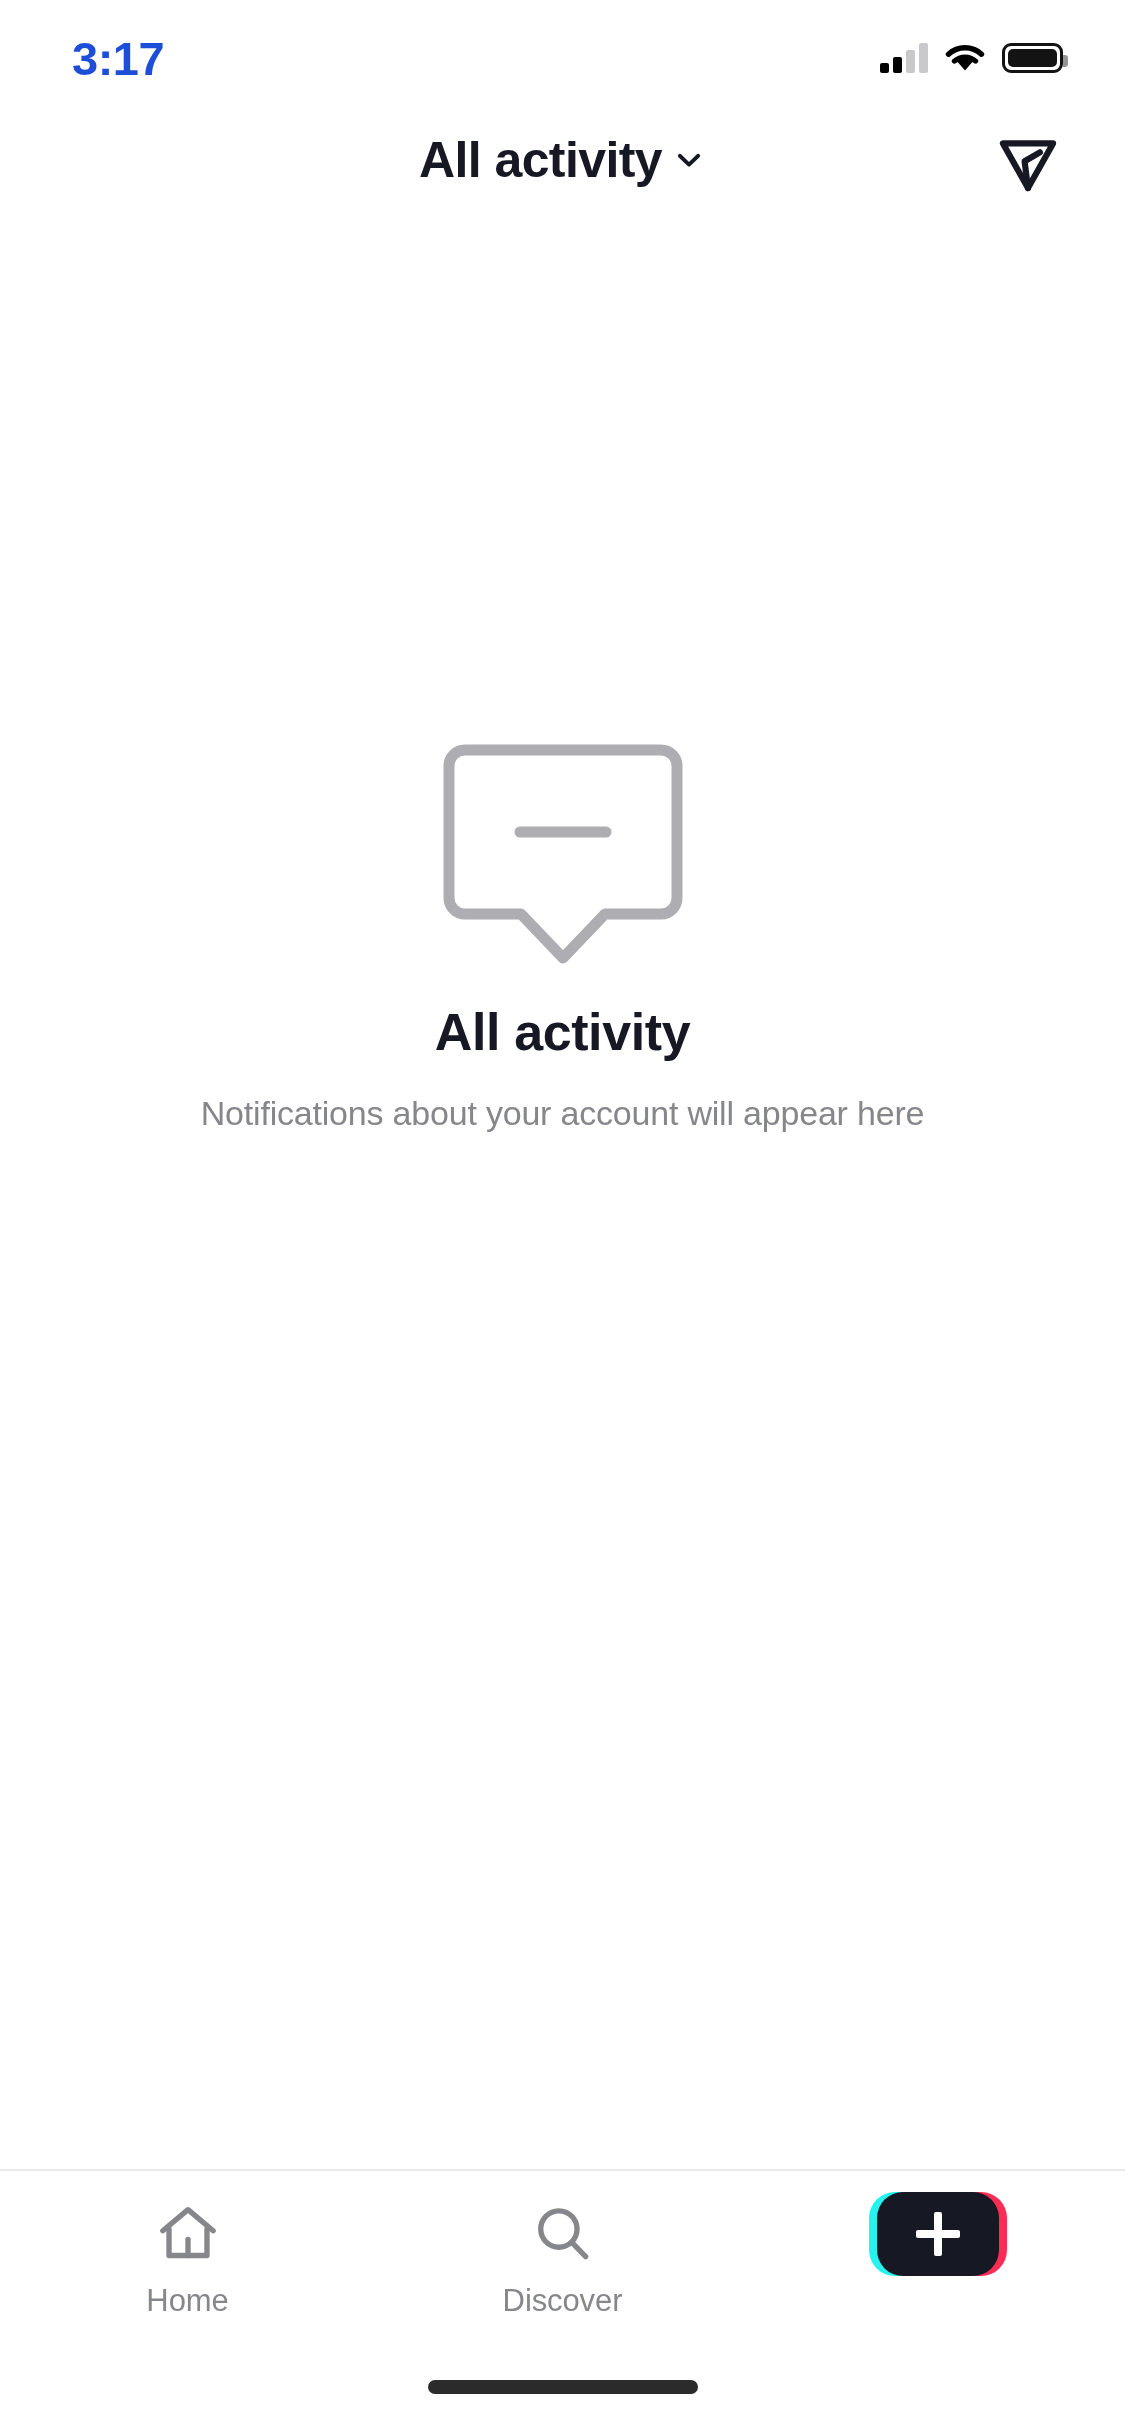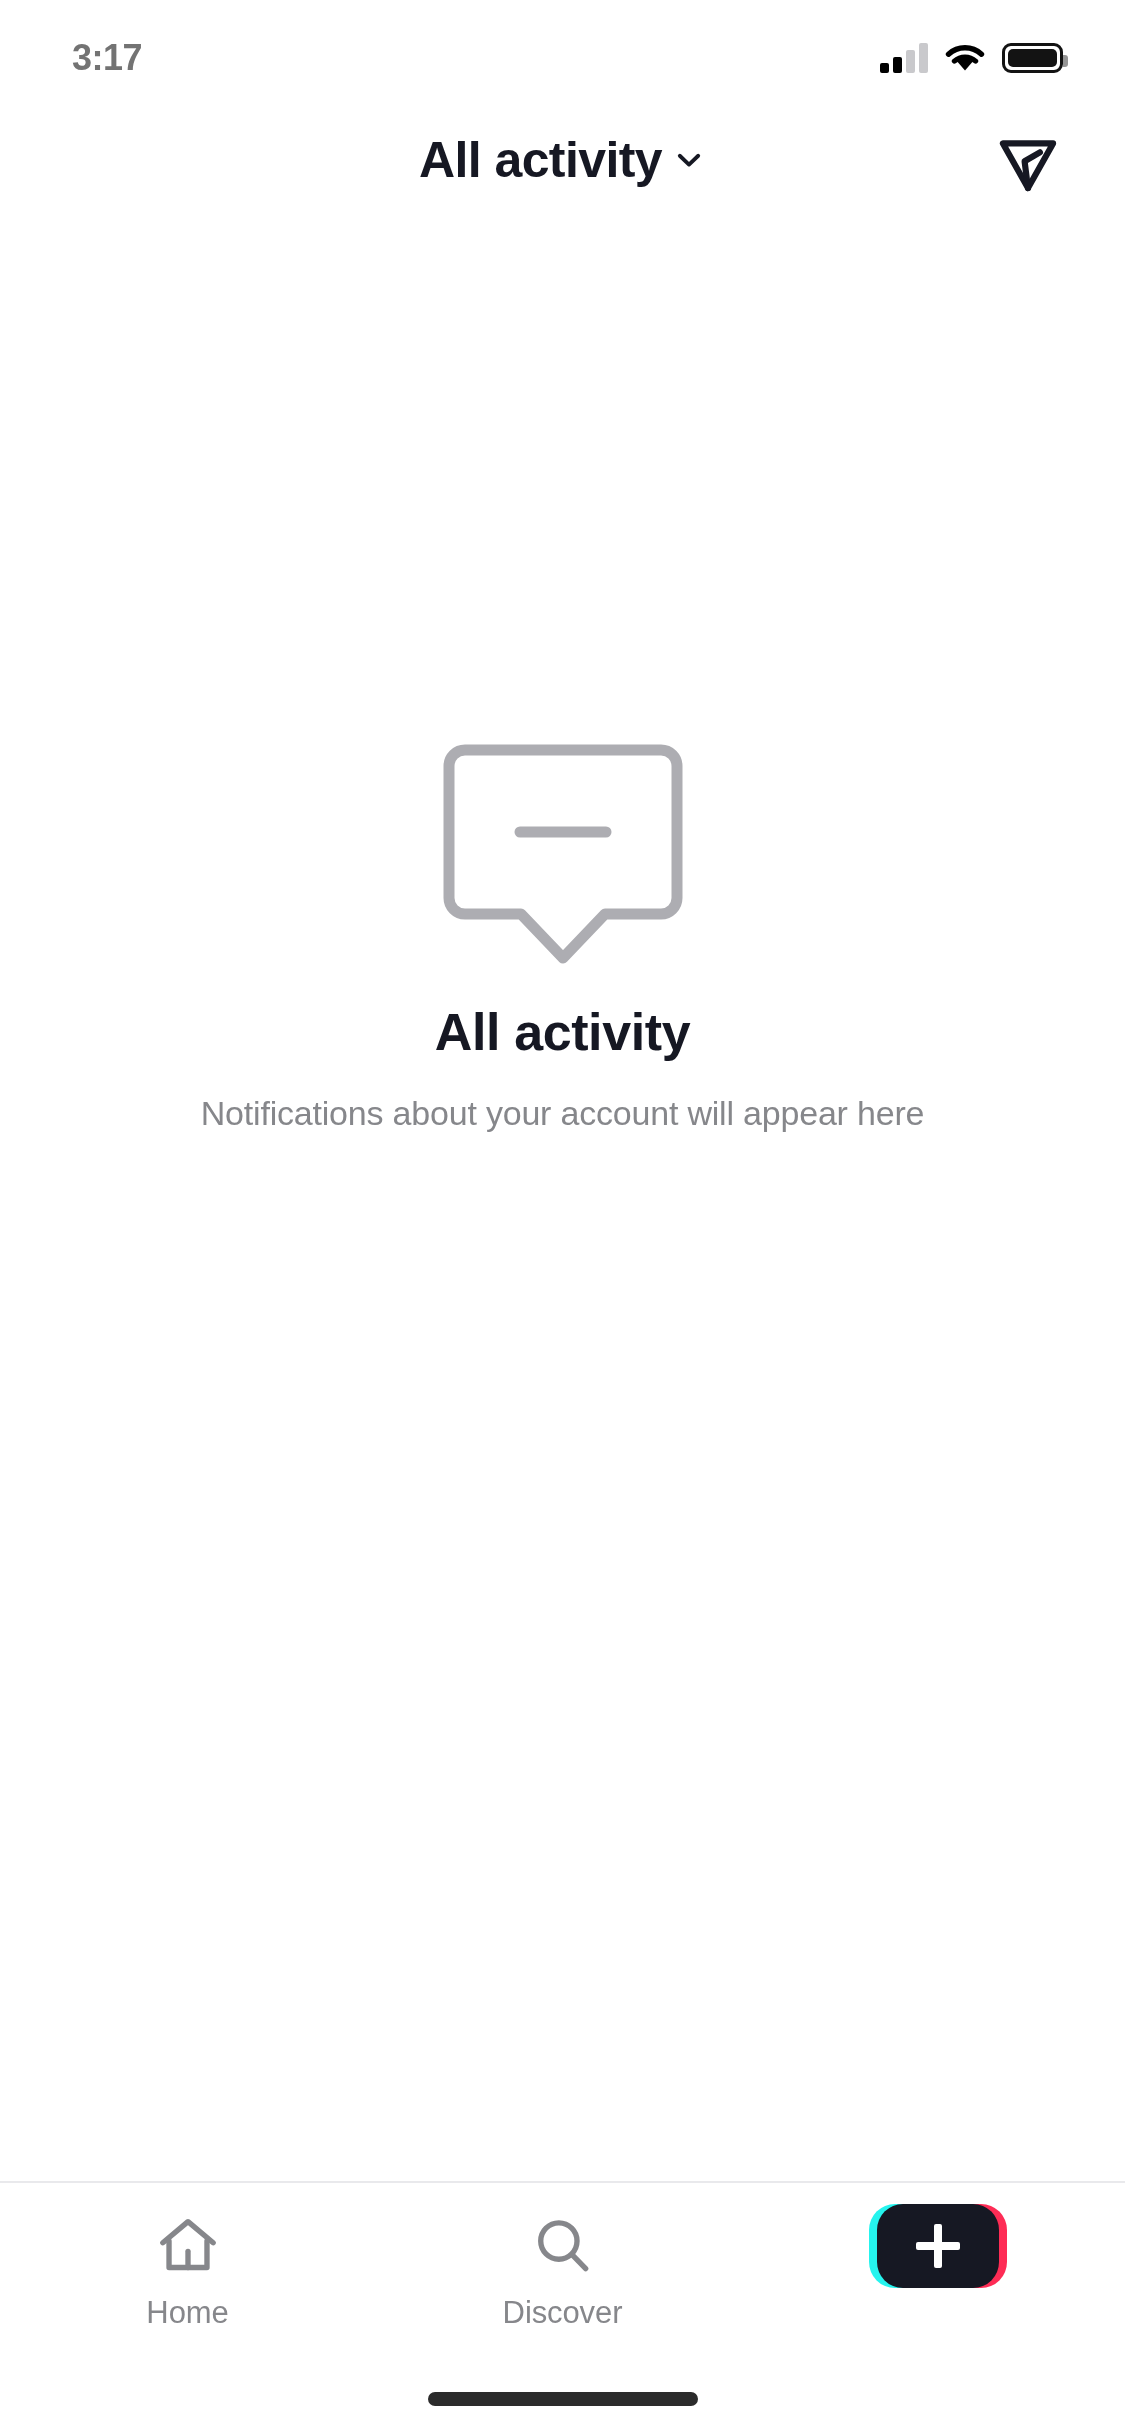--- a/index.html
+++ b/index.html
@@ -23,23 +23,23 @@
     position: absolute;
     top: 0; left: 0;
     width: 1125px;
     height: 100px;
     display: flex;
     align-items: center;
     justify-content: space-between;
     padding: 0 62px 0 72px;
   }
   #status-time {
-    font-size: 36px;
+    font-size: 47px;
     font-weight: 600;
-    color: #737373;
+    color: #1d4ed8;
     letter-spacing: -0.5px;
     line-height: 1;
     padding-top: 16px;
   }
   #status-right {
     display: flex;
     align-items: center;
     gap: 16px;
     padding-top: 16px;
   }
@@ -145,21 +145,21 @@
     font-size: 34px;
     font-weight: 400;
     color: #86878B;
     letter-spacing: -0.2px;
   }
 
   
   #bottom-nav {
     position: absolute;
     left: 0;
-    bottom: 4px;
+    bottom: 16px;
     width: 1125px;
     height: 251px;
     background: #ffffff;
     border-top: 2px solid #e9e9ec;
   }
   #nav-items {
     display: flex;
     align-items: flex-start;
     height: 170px;
     padding-top: 26px;

